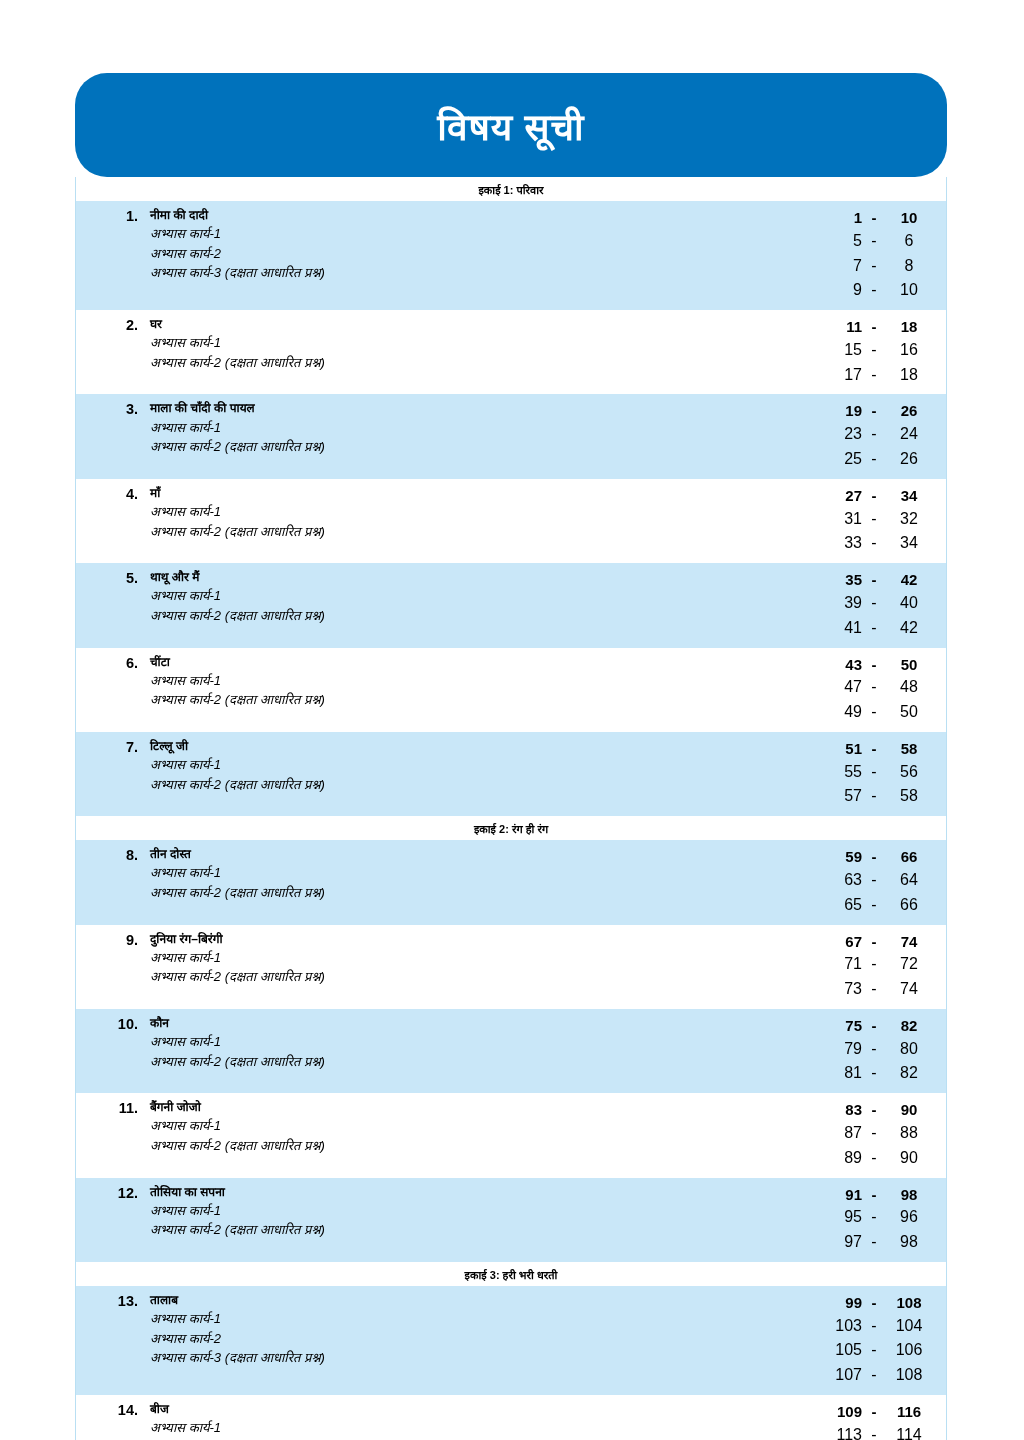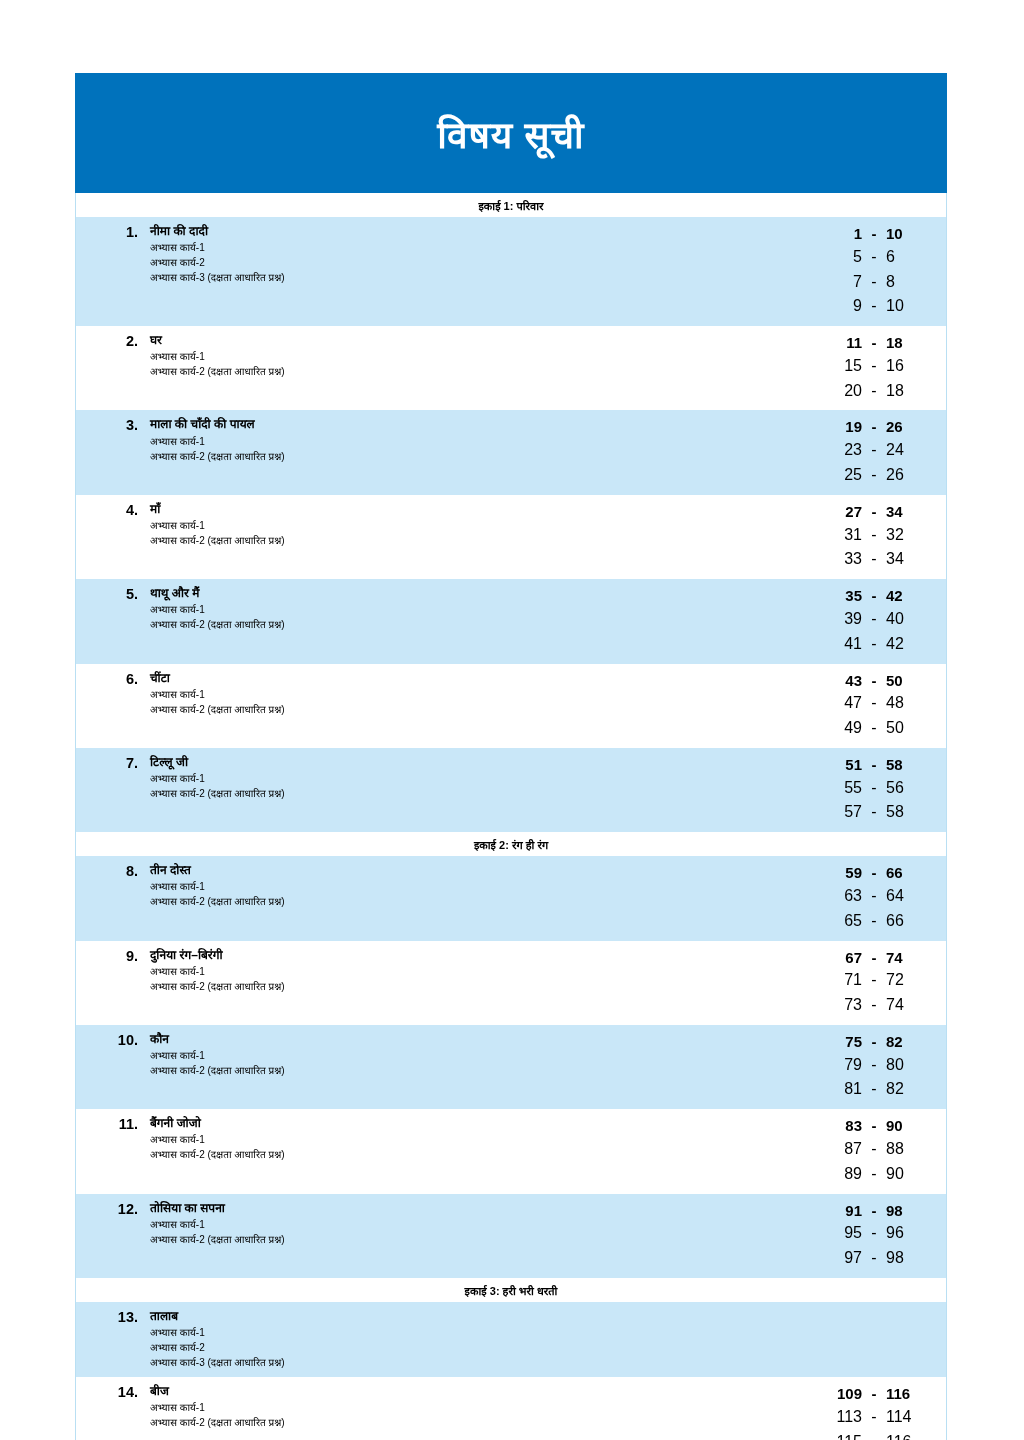--- a/index.html
+++ b/index.html
@@ -16,24 +16,25 @@
   }
   .page {
     position: absolute;
     left: 75px;
     top: 73px;
     width: 872px;
   }
   
   .title-banner {
     background: #0072bc;
-    height: 120px;
+    height: 104px;
     display: flex;
     align-items: center;
     justify-content: center;
+    border-radius: 32px;
   }
   .title-banner .title-text {
     color: #ffffff;
     font-size: 37px;
     font-weight: bold;
     letter-spacing: 1px;
   }
   
   .toc {
     border-left: 1px solid #b9dff3;
@@ -62,22 +63,23 @@
     padding-top: 1px;
   }
   .row .body { flex: 1; }
   .row .chapter-title {
     font-size: 12px;
     font-weight: bold;
     line-height: 1.35;
     margin-bottom: 1px;
   }
   .row .sub {
-    font-size: 10px;
+    font-size: 13px;
     line-height: 1.5;
+    font-style: italic;
   }
   .row .pages {
     width: 160px;
     padding-right: 14px;
     text-align: right;
   }
   .pg {
     font-size: 16px;
     line-height: 1.55;
     display: block;
@@ -94,21 +96,21 @@
     text-align: right;
   }
   .pg .dash {
     display: inline-block;
     width: 24px;
     text-align: center;
   }
   .pg .to {
     display: inline-block;
     width: 46px;
-    text-align: left;
+    text-align: center;
   }
   
   .footer-bar {
     background: #ed1c24;
     height: 30px;
     margin-top: 8px;
   }
   .footer-page {
     text-align: center;
     font-size: 17px;
@@ -145,21 +147,21 @@
       <div class="row plain">
         <div class="num">2.</div>
         <div class="body">
           <div class="chapter-title">घर</div>
           <div class="sub">अभ्यास कार्य-1</div>
           <div class="sub">अभ्यास कार्य-2 (दक्षता आधारित प्रश्न)</div>
         </div>
         <div class="pages">
           <span class="pg main"><span class="from">11</span><span class="dash">-</span><span class="to">18</span></span>
           <span class="pg"><span class="from">15</span><span class="dash">-</span><span class="to">16</span></span>
-          <span class="pg"><span class="from">20</span><span class="dash">-</span><span class="to">18</span></span>
+          <span class="pg"><span class="from">17</span><span class="dash">-</span><span class="to">18</span></span>
         </div>
       </div>
       <div class="row tint">
         <div class="num">3.</div>
         <div class="body">
           <div class="chapter-title">माला की चाँदी की पायल</div>
           <div class="sub">अभ्यास कार्य-1</div>
           <div class="sub">अभ्यास कार्य-2 (दक्षता आधारित प्रश्न)</div>
         </div>
         <div class="pages">
@@ -287,20 +289,26 @@
         </div>
       </div>
       <div class="unit-head">इकाई 3: हरी भरी धरती</div>
       <div class="row tint">
         <div class="num">13.</div>
         <div class="body">
           <div class="chapter-title">तालाब</div>
           <div class="sub">अभ्यास कार्य-1</div>
           <div class="sub">अभ्यास कार्य-2</div>
           <div class="sub">अभ्यास कार्य-3 (दक्षता आधारित प्रश्न)</div>
+        </div>
+        <div class="pages">
+          <span class="pg main"><span class="from">99</span><span class="dash">-</span><span class="to">108</span></span>
+          <span class="pg"><span class="from">103</span><span class="dash">-</span><span class="to">104</span></span>
+          <span class="pg"><span class="from">105</span><span class="dash">-</span><span class="to">106</span></span>
+          <span class="pg"><span class="from">107</span><span class="dash">-</span><span class="to">108</span></span>
         </div>
       </div>
       <div class="row plain">
         <div class="num">14.</div>
         <div class="body">
           <div class="chapter-title">बीज</div>
           <div class="sub">अभ्यास कार्य-1</div>
           <div class="sub">अभ्यास कार्य-2 (दक्षता आधारित प्रश्न)</div>
         </div>
         <div class="pages">

